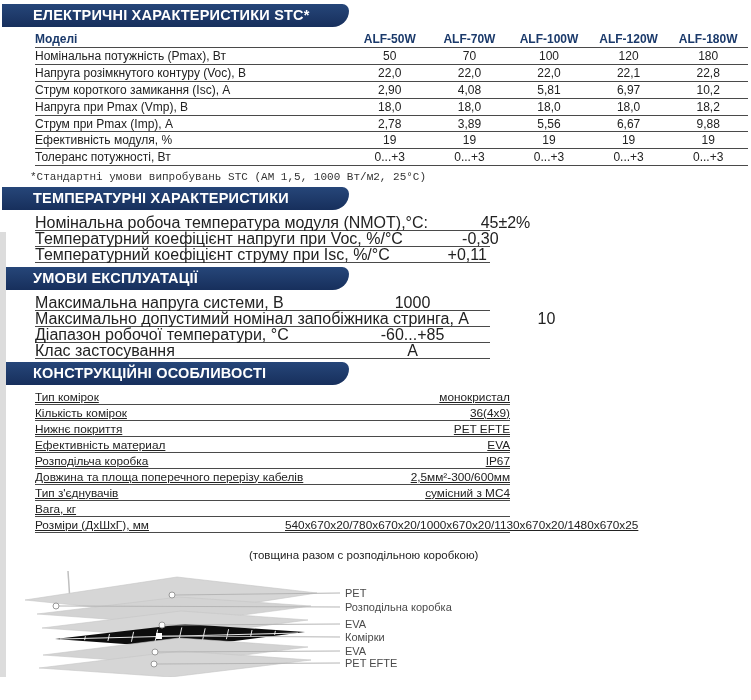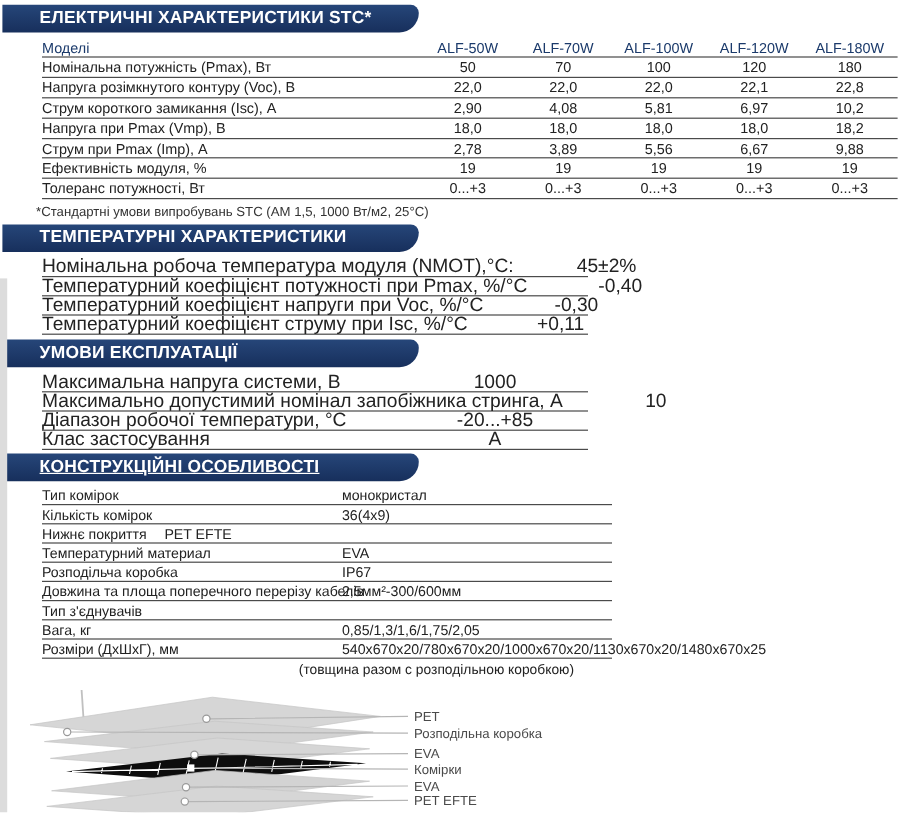--- a/index.html
+++ b/index.html
@@ -8,44 +8,44 @@
   .edge-shadow{position:absolute;left:0;top:232px;width:6px;height:468px;background:#dcdcdc;}
 
   .banner{width:347px;height:23px;margin-left:2px;box-sizing:border-box;
           background:linear-gradient(180deg,#264679,#172f5c);
           border-radius:0 10px 24px 0;
           color:#fff;font-weight:bold;font-size:14.5px;line-height:23px;
           padding-left:31px;letter-spacing:.2px;white-space:nowrap;}
   .banner-1{margin-top:4px;}
   .banner-2{margin-top:3px;}
   .banner-3{margin-top:4px;}
-  .banner-4{margin-top:3px;text-decoration:underline;}
+  .banner-4{margin-top:3px;}
 
   .row{display:flex;align-items:center;box-sizing:border-box;border-bottom:1.5px solid #4a4a4a;}
 
   
   .etable{margin:3px 0 0 35px;width:713px;}
   .erow{height:16.9px;font-size:12px;}
-  .ehead{height:18px;font-weight:normal;color:#1b3a6b;align-items:flex-end;}
+  .ehead{height:18px;font-weight:bold;color:#1b3a6b;}
   .erow .lbl{width:315px;white-space:nowrap;}
   .erow .cell{width:79.6px;text-align:center;}
 
-  .fn{margin:5px 0 0 30px;height:13px;font-size:11px;color:#333;}
+  .fn{margin:5px 0 0 30px;height:13px;font-size:11px;color:#333;font-family:Liberation Mono, monospace;}
 
   
   .stable{margin:5px 0 0 35px;width:455px;}
   .srow{height:16px;font-size:16px;}
   .srow .lbl{flex:1;white-space:nowrap;}
   .srow .val{width:155px;flex:none;text-align:center;}
 
   
-  .ctable{margin:4px 0 4px 35px;width:475px;}
+  .ctable{margin:4px 0 16px 35px;width:475px;text-decoration:underline;}
   .crow{height:16px;font-size:11.8px;}
   .crow .lbl{width:250px;flex:none;white-space:nowrap;}
-  .crow .val{flex:1;white-space:nowrap;}
+  .crow .val{flex:1;white-space:nowrap;text-align:right;}
   .crow:nth-child(3) .lbl{width:102px;}
   .crow:nth-child(10) .lbl{width:113px;}
   .cnote{margin:3px 0 0 249px;font-size:11.5px;color:#222;height:14px;}
 
   .diagram{margin:4px 0 0 15px;}
   .diagram text{font-family:"Liberation Sans",sans-serif;font-size:11px;fill:#4a4a4a;}
 </style>
 </head>
 <body>
 
@@ -123,24 +123,20 @@
   <div class="fn">*Стандартні умови випробувань STC (АМ 1,5, 1000 Вт/м2, 25°С)</div>
 
   
   <div class="banner banner-2">ТЕМПЕРАТУРНІ ХАРАКТЕРИСТИКИ</div>
   <div class="stable">
     <div class="row srow">
       <div class="lbl">Номінальна робоча температура модуля (NMOT),°С:</div>
       <div class="val">45±2%</div>
     </div>
     <div class="row srow">
-      <div class="lbl">Температурний коефіцієнт потужності при Pmax, %/°С</div>
-      <div class="val">-0,40</div>
-    </div>
-    <div class="row srow">
       <div class="lbl">Температурний коефіцієнт напруги при Voc, %/°С</div>
       <div class="val">-0,30</div>
     </div>
     <div class="row srow">
       <div class="lbl">Температурний коефіцієнт струму при Isc, %/°С</div>
       <div class="val">+0,11</div>
     </div>
   </div>
 
   
@@ -149,21 +145,21 @@
     <div class="row srow">
       <div class="lbl">Максимальна напруга системи, В</div>
       <div class="val">1000</div>
     </div>
     <div class="row srow">
       <div class="lbl">Максимально допустимий номінал запобіжника стринга, А</div>
       <div class="val">10</div>
     </div>
     <div class="row srow">
       <div class="lbl">Діапазон робочої температури, °С</div>
-      <div class="val">-20...+85</div>
+      <div class="val">-60...+85</div>
     </div>
     <div class="row srow">
       <div class="lbl">Клас застосування</div>
       <div class="val">А</div>
     </div>
   </div>
 
   
   <div class="banner banner-4">КОНСТРУКЦІЙНІ ОСОБЛИВОСТІ</div>
   <div class="ctable">
@@ -173,37 +169,37 @@
     </div>
     <div class="row crow">
       <div class="lbl">Кількість комірок</div>
       <div class="val">36(4x9)</div>
     </div>
     <div class="row crow">
       <div class="lbl">Нижнє покриття</div>
       <div class="val">PET EFTE</div>
     </div>
     <div class="row crow">
-      <div class="lbl">Температурний материал</div>
+      <div class="lbl">Ефективність материал</div>
       <div class="val">EVA</div>
     </div>
     <div class="row crow">
       <div class="lbl">Розподільча коробка</div>
       <div class="val">IP67</div>
     </div>
     <div class="row crow">
       <div class="lbl">Довжина та площа поперечного перерізу кабелів</div>
       <div class="val">2,5мм²-300/600мм</div>
     </div>
     <div class="row crow">
       <div class="lbl">Тип з'єднувачів</div>
+      <div class="val">сумісний з MC4</div>
     </div>
     <div class="row crow">
       <div class="lbl">Вага, кг</div>
-      <div class="val">0,85/1,3/1,6/1,75/2,05</div>
     </div>
     <div class="row crow">
       <div class="lbl">Розміри (ДхШхГ), мм</div>
       <div class="val">540x670x20/780x670x20/1000x670x20/1130x670x20/1480x670x25</div>
     </div>
   </div>
   <div class="cnote">(товщина разом с розподільною коробкою)</div>
 
   
   <svg class="diagram" width="480" height="110" viewBox="0 0 480 110">

